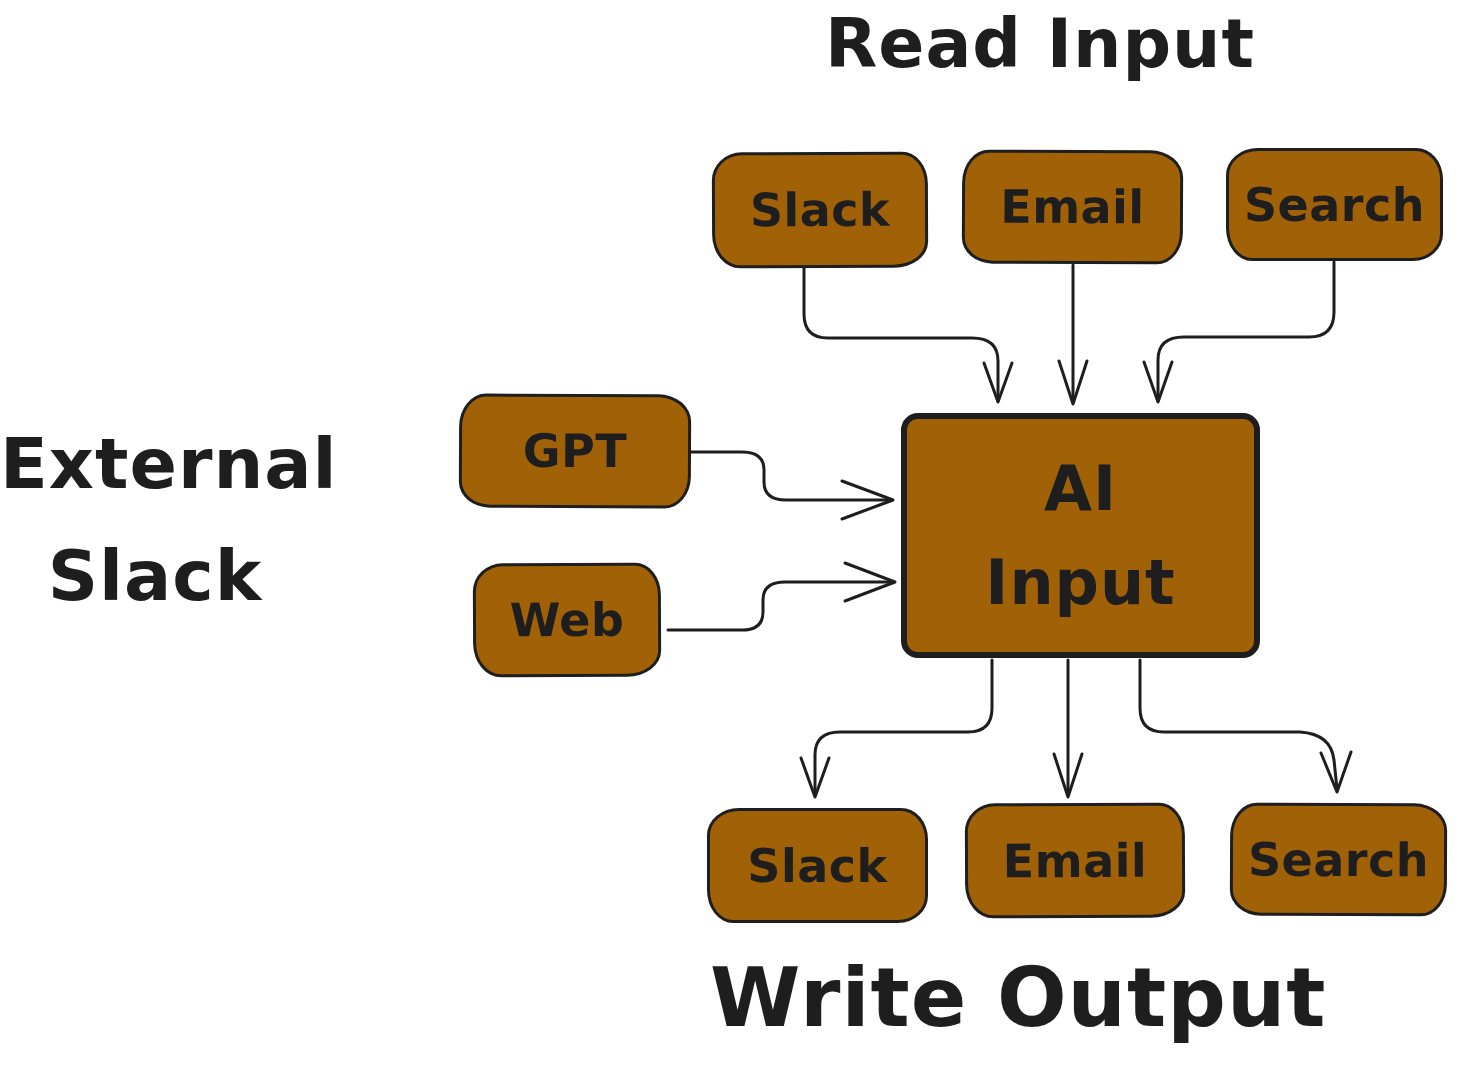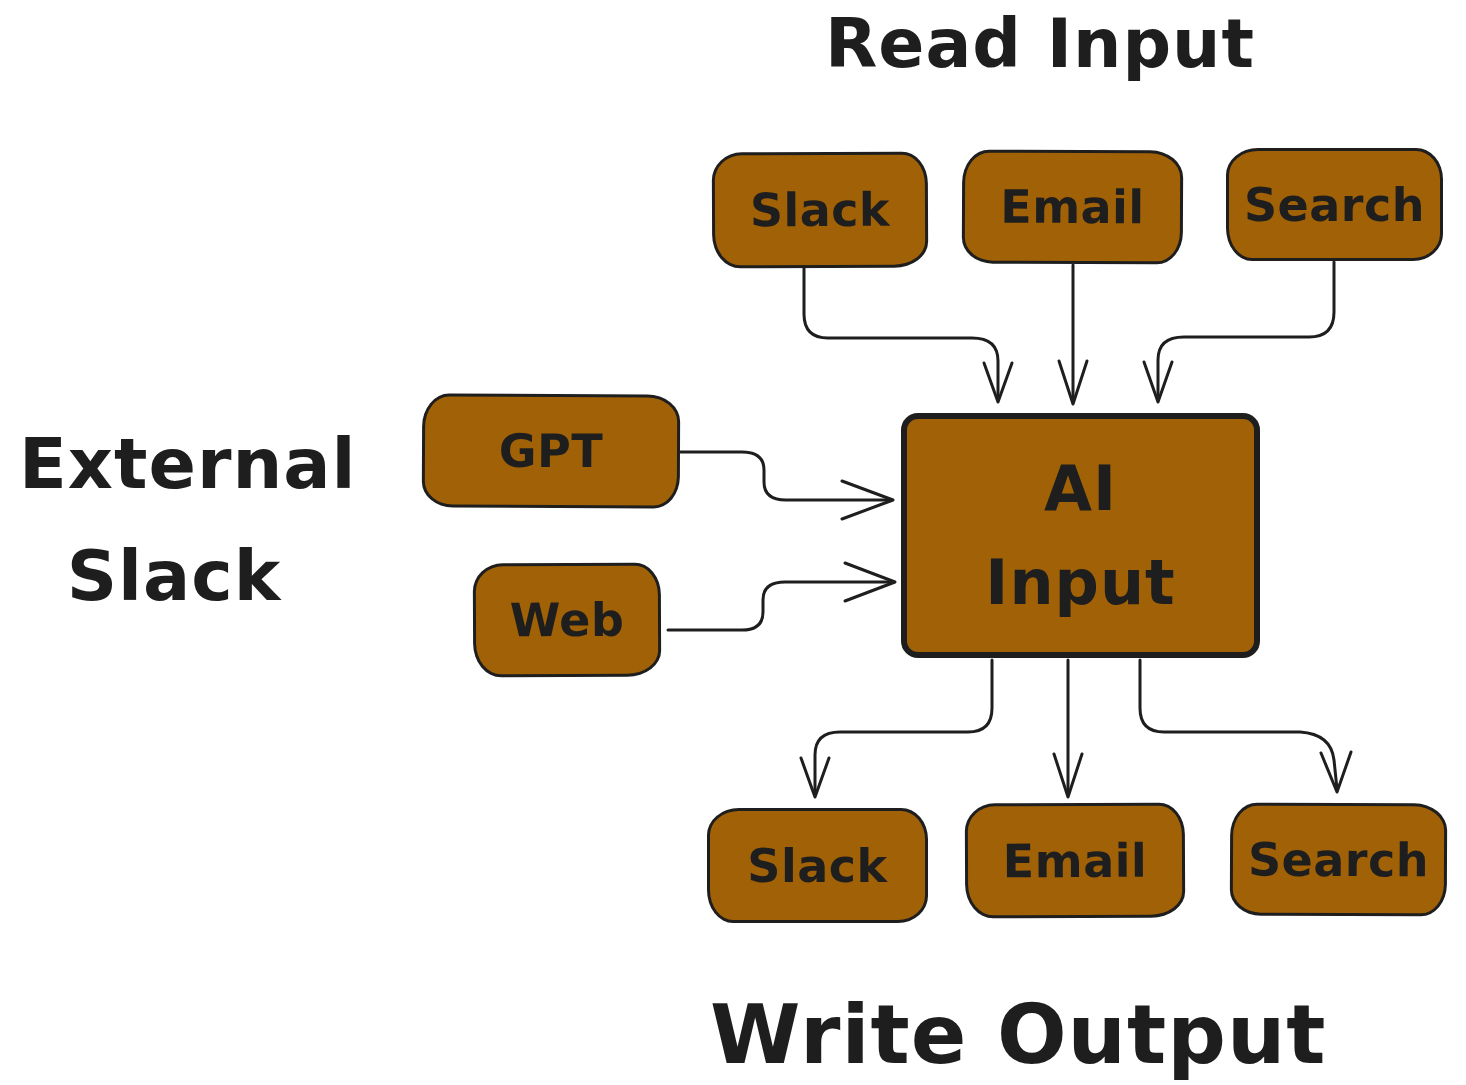--- a/index.html
+++ b/index.html
@@ -55,22 +55,22 @@
     letter-spacing: 1px;
   }
   .big-title {
     position: absolute;
     font-weight: 700;
     text-align: center;
     white-space: nowrap;
     letter-spacing: 1px;
   }
   .title-top    { left: 760px; top: 4px;   width: 560px; font-size: 68px; }
-  .title-bottom { left: 710px; top: 950px; width: 590px; font-size: 82px; margin-top: 37px; }
-  .title-left   { left: 0px;   top: 408px; width: 310px; font-size: 70px; line-height: 112px; white-space: normal; margin-left: 19px; }
+  .title-bottom { left: 710px; top: 950px; width: 590px; font-size: 82px; }
+  .title-left   { left: 0px;   top: 408px; width: 310px; font-size: 70px; line-height: 112px; white-space: normal; }
   .title-left div { text-align: center; }
 </style>
 </head>
 <body>
 
 <div class="canvas">
 
   <svg class="arrow-layer" viewBox="0 0 1466 1085" xmlns="http://www.w3.org/2000/svg">
 
     <g>
@@ -121,21 +121,21 @@
   <div class="node sketch-a" style="left:712px; top:152px; width:216px; height:116px;">
     <span>Slack</span>
   </div>
   <div class="node sketch-b" style="left:962px; top:150px; width:221px; height:114px;">
     <span>Email</span>
   </div>
   <div class="node sketch-c" style="left:1226px; top:148px; width:217px; height:113px;">
     <span>Search</span>
   </div>
 
-  <div class="node sketch-b" style="left:422px; top:394px; width:258px; height:114px;">
+  <div class="node sketch-b" style="left:459px; top:394px; width:232px; height:114px;">
     <span>GPT</span>
   </div>
   <div class="node sketch-a" style="left:473px; top:563px; width:188px; height:114px;text-align:right;">
     <span>Web</span>
   </div>
 
   <div class="node ai" style="left:901px; top:413px; width:359px; height:245px;border-radius:17px;">
     <div>AI</div>
     <div>Input</div>
   </div>

